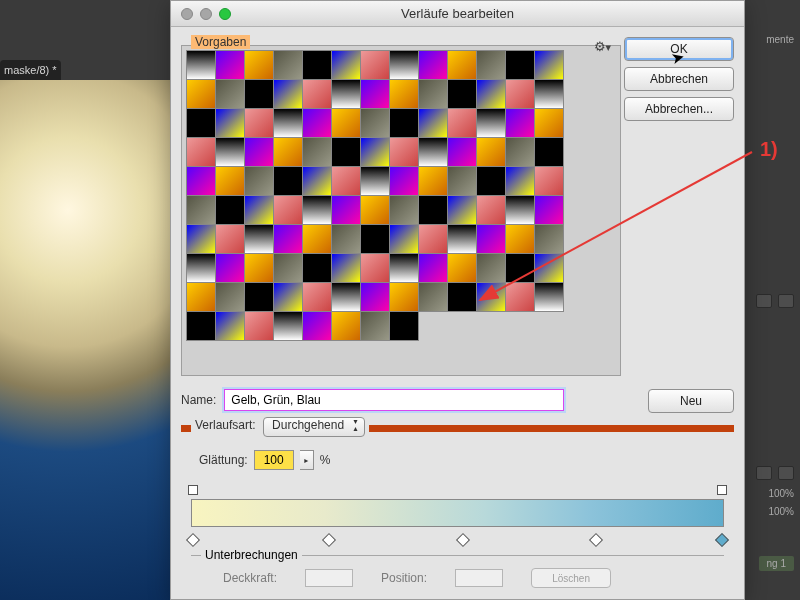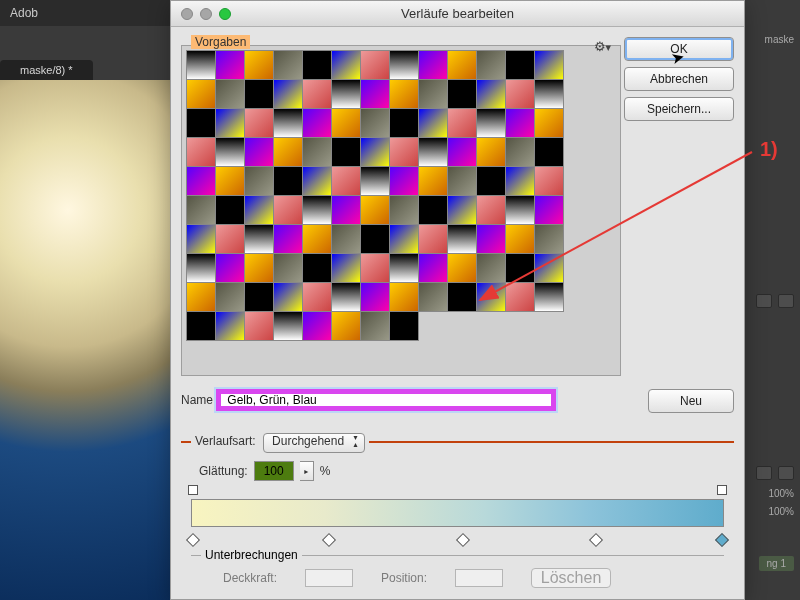--- a/index.html
+++ b/index.html
@@ -1,20 +1,20 @@
 <!DOCTYPE html>
 <html><head>
 <meta charset="utf-8">
 <style>
   * { box-sizing: border-box; margin: 0; padding: 0; font-family: -apple-system, "Helvetica Neue", Arial, sans-serif; }
   html, body { width: 800px; height: 600px; overflow: hidden; background: #3a3a3a; }
   .desktop { position: relative; width: 800px; height: 600px; background: #3a3a3a; }
   .bg-app { position: absolute; inset: 0; }
   .bg-title { position: absolute; left: 0; top: 0; height: 26px; width: 170px; background: #2b2b2b; color: #c9c9c9; font-size: 12px; line-height: 26px; padding-left: 10px; }
-  .bg-tab { position: absolute; left: 0; top: 60px; background: #222; color: #d6d6d6; font-size: 11px; padding: 4px 20px; border-top-left-radius: 4px; border-top-right-radius: 4px; }
+  .bg-tab { position: absolute; left: 0; top: 60px; background: #222; color: #d6d6d6; font-size: 11px; padding: 4px 4px; border-top-left-radius: 4px; border-top-right-radius: 4px; }
   .bg-image { position: absolute; left: 0; top: 80px; width: 170px; height: 520px; background: radial-gradient(circle at 40% 25%, #fff7e0 0%, #e9dfae 18%, #c8b98a 34%, #8a7e5a 45%, #1c4a80 60%, #0b2d5b 100%); }
   .bg-right { position: absolute; right: 0; top: 26px; width: 60px; height: 574px; background: #3a3a3a; border-left: 1px solid #2a2a2a; }
   .bg-right .row { position: absolute; right: 6px; color: #aaa; font-size: 10px; display:flex; gap:6px; align-items:center;}
   .ic { width: 16px; height: 14px; background: #4d4d4d; border: 1px solid #2b2b2b; border-radius: 2px; }
 
   .dialog { position: absolute; left: 170px; top: 0; width: 575px; height: 600px; background: #e4e4e4; border: 1px solid #9b9b9b; box-shadow: 0 4px 20px rgba(0,0,0,.3); }
   .titlebar { height: 26px; background: linear-gradient(#f5f5f5,#d8d8d8); border-bottom: 1px solid #b0b0b0; display: flex; align-items: center; position: relative; }
   .traffic { display: flex; gap: 7px; padding-left: 10px; }
   .tl { width: 12px; height: 12px; border-radius: 50%; }
   .tl.red { background: #a6a6a6; border: 1px solid #888; }
@@ -28,72 +28,71 @@
   .presets-label { position: absolute; left: 10px; top: 4px; font-size: 12px; color: #333; background: #fdba74; padding: 0 4px; z-index: 2; }
   .gear { position: absolute; right: 10px; top: 8px; z-index: 2; font-size: 13px; color: #444; }
   .swatch-area { position: absolute; inset: 4px; overflow: hidden; background: #d0d0d0; }
   .swatch-row { display: flex; }
   .sw { width: 30px; height: 30px; border: 1px solid #888; margin-right: -1px; margin-bottom: -1px; flex: none; }
 
   .btn-col { position: absolute; right: 0; top: 10px; width: 110px; display: flex; flex-direction: column; gap: 6px; }
   .btn { height: 24px; background: linear-gradient(#fdfdfd,#e2e2e2); border: 1px solid #8f8f8f; border-radius: 4px; font-size: 12px; color: #222; display: flex; align-items: center; justify-content: center; cursor: default; }
   .btn.primary { box-shadow: 0 0 0 2px #7fb2f0 inset; }
 
-  .name-row { position: absolute; left: 0; top: 362px; display: flex; align-items: center; gap: 0; }
+  .name-row { position: absolute; left: 0; top: 362px; display: flex; align-items: center; gap: 8px; }
   .name-row label { font-size: 12px; color: #333; }
-  .name-input { width: 340px; height: 22px; border: 5px solid #d946ef; background: #fff; padding: 4px 6px; font-size: 12px; color: #000; box-shadow: 0 0 0 2px #bcd6f6; }
+  .name-input { width: 340px; height: 22px; border: 1px solid #d946ef; background: #fff; padding: 4px 6px; font-size: 12px; color: #000; box-shadow: 0 0 0 2px #bcd6f6; }
   .btn-neu { position: absolute; right: 0; top: 362px; width: 110px; padding-left: 24px; }
 
   .type-group { position: absolute; left: 0; top: 394px; right: 0; }
-  .type-frame { border-top: 2px solid #c2410c; margin-top: 20px; padding-top: 0; }
+  .type-frame { border-top: 7px solid #c2410c; margin-top: 4px; padding-top: 0; }
   .fl { position: relative; }
   .field-label { position: absolute; top: -8px; left: 10px; font-size: 12px; background: #e4e4e4; padding: 0 4px; color: #333; }
   .inline { display: flex; align-items: center; gap: 6px; font-size: 12px; color: #333; margin: 6px 0 0 18px; }
   .select { height: 20px; border: 1px solid #8f8f8f; border-radius: 4px; background: linear-gradient(#fdfdfd,#e2e2e2); padding: 0 20px 0 8px; font-size: 12px; position: relative; }
   .select::after { content: "▾▴"; font-size: 8px; position: absolute; right: 4px; top: 2px; line-height: 8px; letter-spacing: -2px; writing-mode: vertical-rl; transform: rotate(180deg);}
-  .numbox { width: 40px; height: 20px; border: 1px solid #8f8f8f; background: #4d7c0f; font-size: 12px; text-align: center; }
+  .numbox { width: 40px; height: 20px; border: 1px solid #8f8f8f; background: #fde047; font-size: 12px; text-align: center; }
   .step { width: 14px; height: 20px; border: 1px solid #8f8f8f; border-left: none; background: linear-gradient(#fdfdfd,#e2e2e2); font-size: 8px; text-align: center; line-height: 20px; }
 
   .gradient-editor { position: absolute; left: 10px; top: 458px; right: 10px; height: 60px; }
   .grad-bar { position: absolute; left: 0; right: 0; top: 14px; height: 28px; border: 1px solid #888; background: linear-gradient(to right, #f8f4c0 0%, #e8eacb 25%, #b8d9da 55%, #8cc3da 75%, #5faccc 100%); }
   .stop-top, .stop-bot { position: absolute; width: 10px; height: 10px; border: 1px solid #555; background: #fff; }
   .stop-top { top: 0; }
   .stop-bot { bottom: 0; }
   .diamond { transform: rotate(45deg); }
 
   .inter { position: absolute; left: 10px; top: 528px; right: 10px; }
   .inter-frame { border-top: 1px solid #a7a7a7; position: relative; }
   .inter-label { position: absolute; top: -8px; left: 10px; font-size: 12px; background: #e4e4e4; padding: 0 4px; }
   .inter-row { display: flex; gap: 28px; margin: 12px 0 0 32px; font-size: 12px; color: #7b7b7b; align-items: center; }
   .disabled-box { width: 48px; height: 18px; border: 1px solid #b5b5b5; background: #efefef; }
-  .disabled-btn { width: 80px; height: 20px; border: 1px solid #b5b5b5; border-radius: 4px; background: #efefef; color: #a0a0a0; font-size: 16px; display:flex;align-items:center;justify-content:center;}
+  .disabled-btn { width: 80px; height: 20px; border: 1px solid #b5b5b5; border-radius: 4px; background: #efefef; color: #a0a0a0; font-size: 10px; display:flex;align-items:center;justify-content:center;}
 
   .cursor { position: absolute; left: 671px; top: 48px; z-index: 10; font-size: 16px; color: #000; transform: rotate(-15deg); }
   .arrow-svg { position: absolute; left: 0; top: 0; z-index: 5; pointer-events: none; }
   .anno { position: absolute; left: 760px; top: 138px; color: #e53935; font-size: 20px; font-weight: bold; z-index: 5; }
 
   
   .g0{background:linear-gradient(#000,#fff)}
   .g2{background:linear-gradient(#000,#000)}
   .g4{background:linear-gradient(135deg,#50f,#f0a)}
   .g6{background:linear-gradient(135deg,#00f,#ff0)}
   .g8{background:linear-gradient(135deg,#fc0,#c60)}
   .g10{background:linear-gradient(135deg,#e99,#c44)}
   .g12{background:linear-gradient(135deg,#554,#998)}
 </style>
 </head>
 <body>
 
 <div class="desktop">
   <div class="bg-app">
-    <div class="bg-title">Adob</div>
     <div class="bg-tab">maske/8) *</div>
     <div class="bg-image"></div>
     <div class="bg-right">
-      <div class="row" style="top:8px;">maske</div>
+      <div class="row" style="top:8px;">mente</div>
       <div class="row" style="top:268px;">
           <span class="ic"></span>
           <span class="ic"></span>
         </div>
       <div class="row" style="top:440px;">
           <span class="ic"></span>
           <span class="ic"></span>
         </div>
       <div class="row" style="top:462px;">100%</div>
       <div class="row" style="top:480px;">100%</div>
@@ -262,21 +261,21 @@
                 <div class="sw g12"></div>
                 <div class="sw g2"></div>
               </div>
             </div>
         </div>
       </div>
 
       <div class="btn-col">
         <div class="btn primary">OK</div>
         <div class="btn">Abbrechen</div>
-        <div class="btn">Speichern...</div>
+        <div class="btn">Abbrechen...</div>
       </div>
 
       <div class="name-row">
         <label>Name:</label>
         <input class="name-input" value="Gelb, Grün, Blau" style="">
       </div>
       <div class="btn-neu">
           <div class="btn">Neu</div>
         </div>
 

